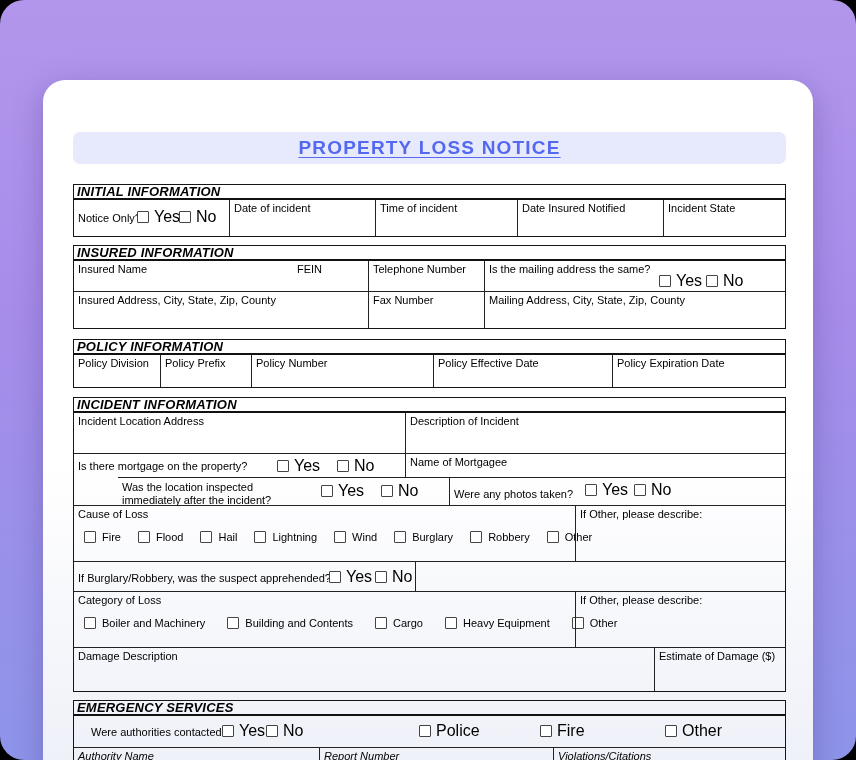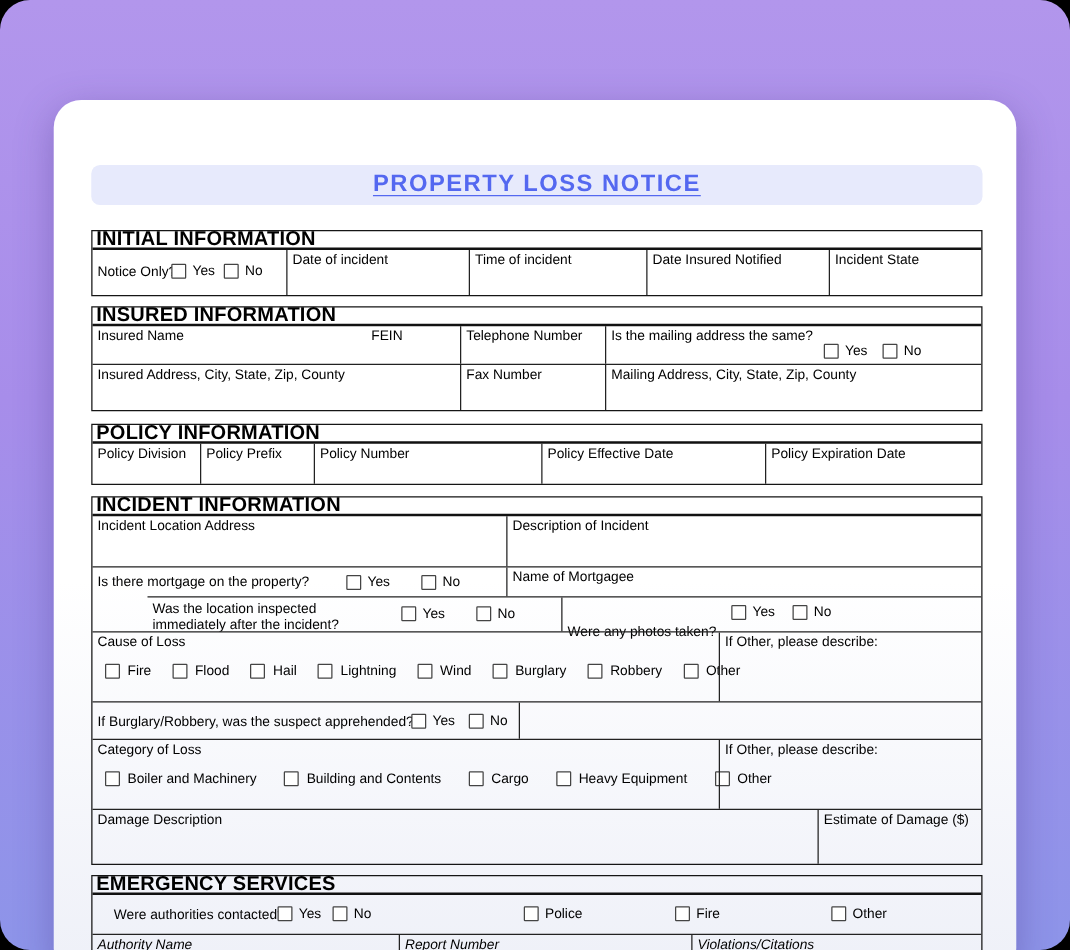--- a/index.html
+++ b/index.html
@@ -21,37 +21,37 @@
     height: 32px; border-radius: 7px; background: #e7eafc;
     display: flex; align-items: center; justify-content: center;
     margin-bottom: 20px;
   }
   .title {
     font-size: 19px; font-weight: bold; letter-spacing: 1.2px; color: #5468f0;
     text-decoration: underline; text-underline-offset: 3px;
   }
   .tbl { border: 1.4px solid #151515; background: transparent; }
   .sec-h {
-    border-bottom: 2.2px solid #111; font-weight: bold; font-size: 16px;
-    line-height: 12px; padding: 1px 3px; height: 15px; letter-spacing: 0.2px;
+    border-bottom: 2.2px solid #111; font-weight: bold; font-size: 13px;
+    line-height: 12px; padding: 1px 3px; height: 15px; letter-spacing: 0.2px; font-style: italic;
   }
   .row { display: flex; position: relative; }
   .row + .row { border-top: 1.1px solid #222; }
   .c { position: relative; flex: none; }
   .c + .c { border-left: 1.1px solid #222; }
   .c.grow { flex: 1; }
   .lbl { display: block; font-size: 11px; padding: 2px 4px; line-height: 13px; }
   .it { font-style: italic; }
   .cb {
     display: inline-block; width: 12px; height: 12px; flex: none;
     border: 1.3px solid #444; background: #fff; border-radius: 1px;
   }
   .cbg {
     position: absolute; display: flex; align-items: center; gap: 5px;
-    font-size: 11px; line-height: 12px; white-space: nowrap;
+    font-size: 16px; line-height: 12px; white-space: nowrap;
   }
   .opts { display: flex; align-items: center; padding-left: 10px; margin-top: 8px; }
   .opt { display: flex; align-items: center; gap: 6px; font-size: 11px; white-space: nowrap; }
   .mt8 { margin-top: 8px; } .mt10 { margin-top: 10px; } .mt9 { margin-top: 9px; }
 </style>
 </head>
 <body>
 
 <div class="stage">
   <div class="card">
@@ -181,21 +181,21 @@
             <span class="cbg" style="left:203px;top:7px;">
               <span class="cb"></span>
               <span>Yes</span>
             </span>
             <span class="cbg" style="left:263px;top:7px;">
               <span class="cb"></span>
               <span>No</span>
             </span>
           </div>
           <div class="c grow">
-            <span class="lbl" style="position:absolute;left:0;top:20px;">Were any photos taken?</span>
+            <span class="lbl" style="position:absolute;left:0;top:8px;">Were any photos taken?</span>
             <span class="cbg" style="left:135px;top:6px;">
               <span class="cb"></span>
               <span>Yes</span>
             </span>
             <span class="cbg" style="left:184px;top:6px;">
               <span class="cb"></span>
               <span>No</span>
             </span>
           </div>
         </div>

